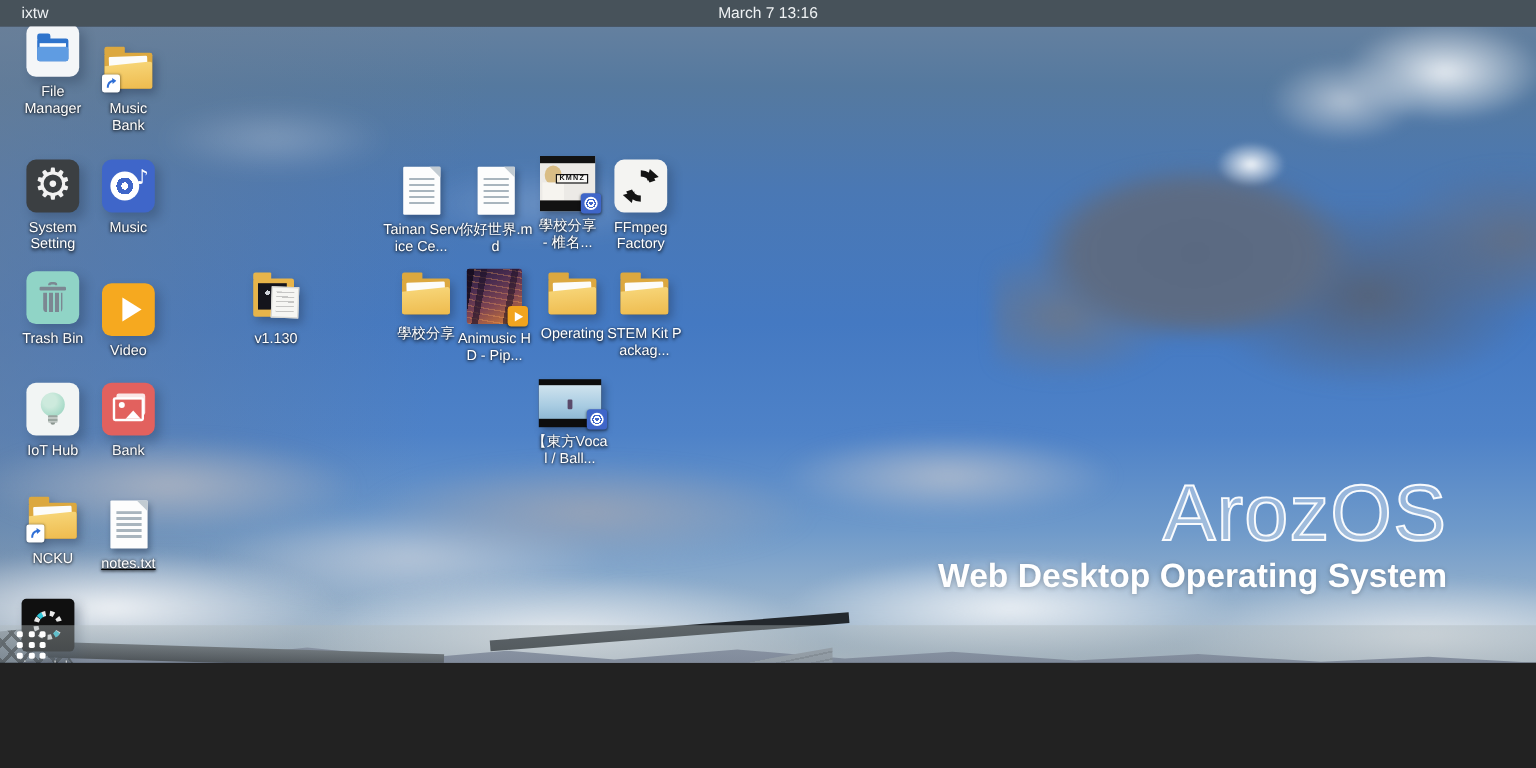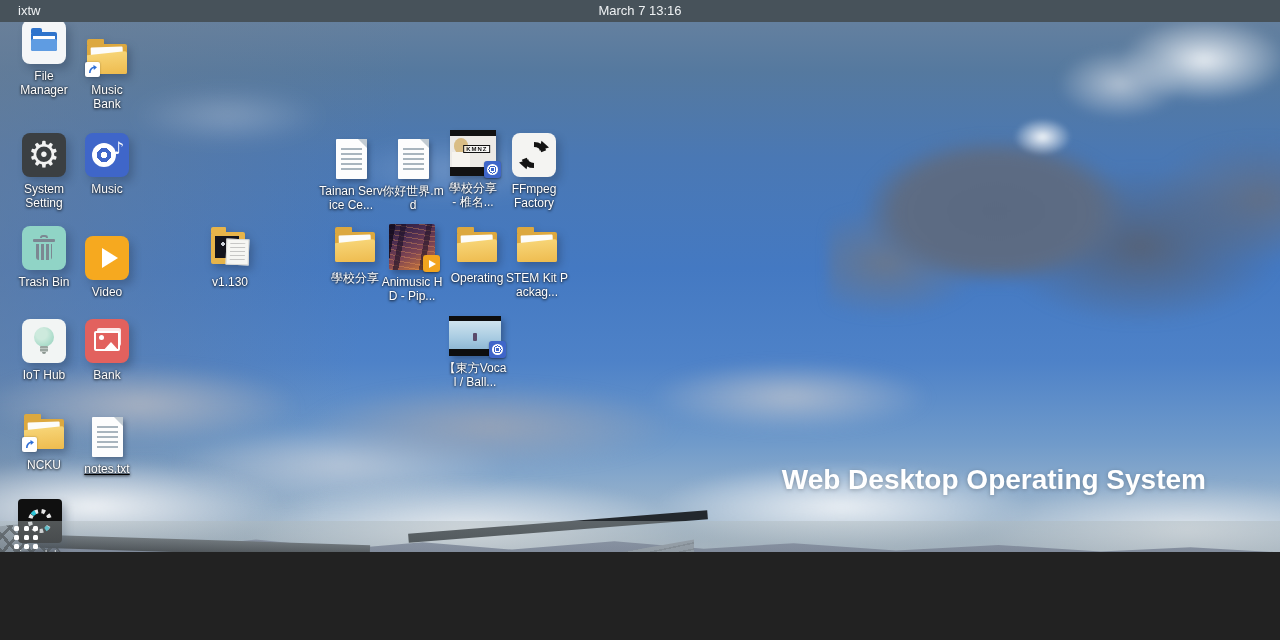--- a/index.html
+++ b/index.html
@@ -197,20 +197,21 @@
     <div class="wl trees-right"></div>
     <div class="wl tower"></div>
     <div class="wl roof-left"></div>
     <div class="wl roof-lights"></div>
     <div class="wl stand-right"></div>
     <div class="wl roof-right"></div>
     <div class="wl field"></div>
   </div>
 
   <div class="brand">
+    <div class="brand-title">ArozOS</div>
     <div class="brand-sub">Web Desktop Operating System</div>
   </div>
 
   <div class="di" style="left:4px;top:20px;justify-content:flex-end;">
     <div class="tile fm">
       <div class="fm-back"></div>
         <div class="fm-sheet"></div>
         <div class="fm-front"></div>
     </div>
     <div class="icon-label">File

